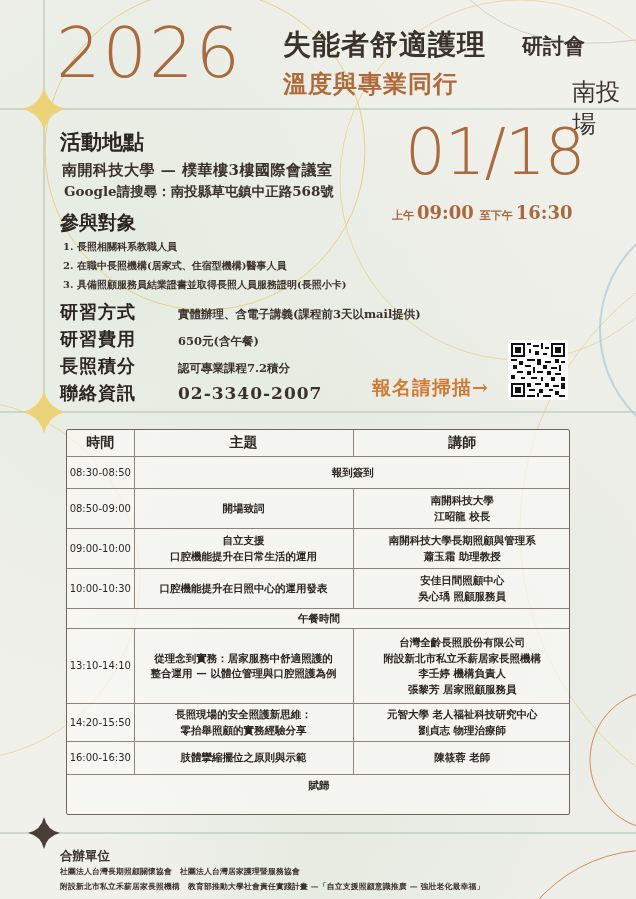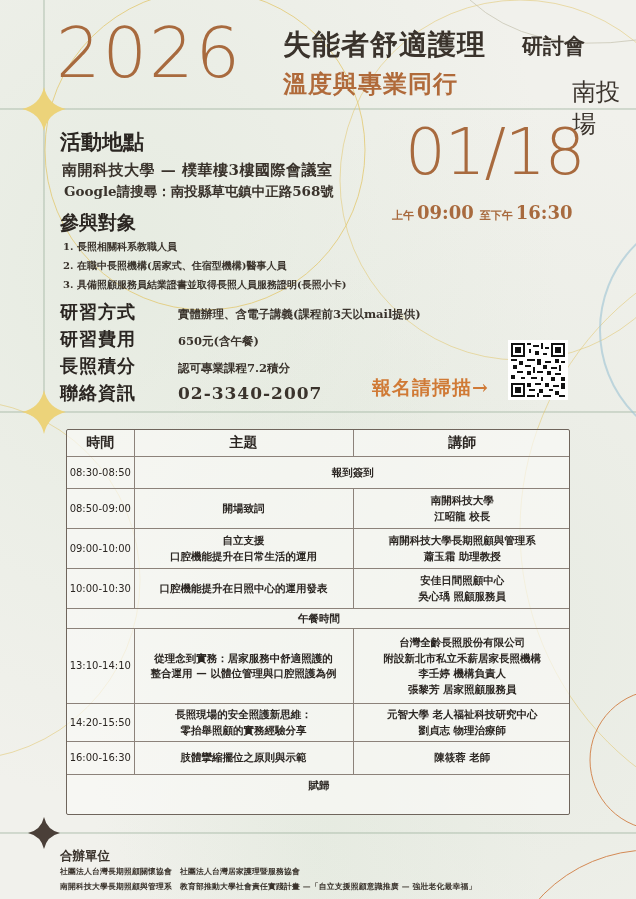--- a/index.html
+++ b/index.html
@@ -283,13 +283,13 @@
     </tr>
     <tr style="height:23px">
       <td colspan="3">賦歸</td>
     </tr>
   </tbody>
     </table>
 </div>
 
 <div class="abs co-title">合辦單位</div>
 <div class="abs co-line" style="top:866px">社團法人台灣長期照顧關懷協會　社團法人台灣居家護理暨服務協會</div>
-<div class="abs co-line" style="top:881px">南開科技大學長期照顧與管理系　教育部推動大學社會責任實踐計畫 —「自立支援照顧意識推廣 — 強壯老化最幸福」</div>
+<div class="abs co-line" style="top:881px">附設新北市私立禾薪居家長照機構　教育部推動大學社會責任實踐計畫 —「自立支援照顧意識推廣 — 強壯老化最幸福」</div>
 
 </body></html>

